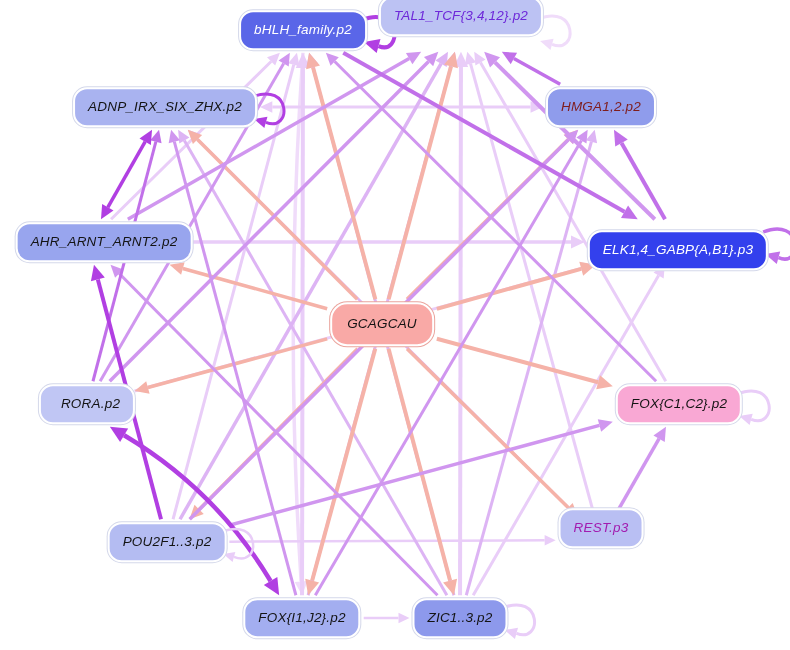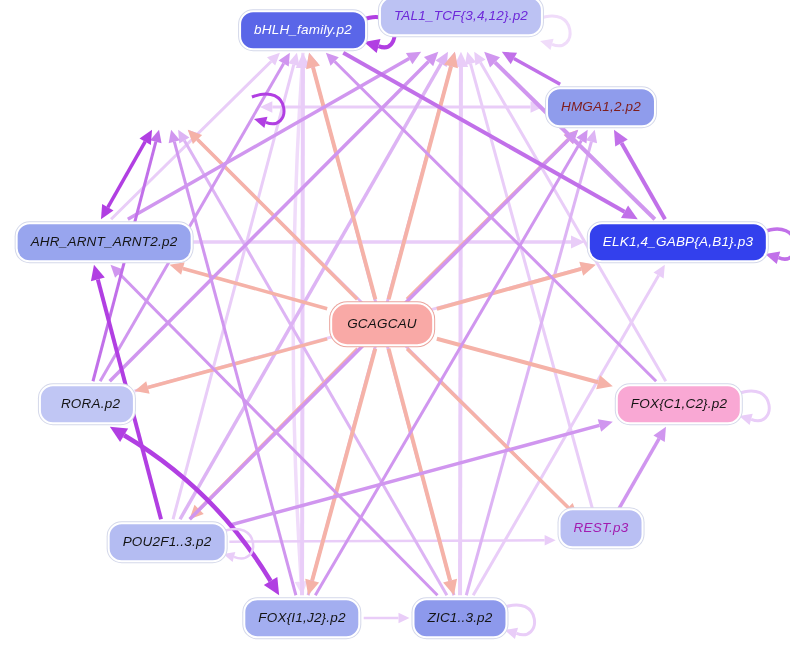--- a/index.html
+++ b/index.html
@@ -243,23 +243,24 @@
         <polygon points="223.3515625,554 235.3316638655679,551.9365571801676 232.5792987349657,561.9138807786004" fill="#e9cdf8"></polygon>
       </g>
       <g>
         <path d="M 502.515625 608 C 542.515625 592 542.515625 644 516.4691334657554 633.2975195767601" stroke="#e9cdf8" stroke-width="3" fill="none"></path>
         <polygon points="504.515625,630 518.0248181047914,627.6581627602546 514.9134488267193,638.9368763932656" fill="#e9cdf8"></polygon>
       </g>
     </svg>
   <div id="node-layer">
       <div class="node" style="left: 303px; top: 30px; background: rgb(90, 102, 232); color: rgb(255, 255, 255);">bHLH_family.p2</div>
       <div class="node" style="left: 461px; top: 16px; background: rgb(188, 194, 243); color: #6d28d9;">TAL1_TCF{3,4,12}.p2</div>
+      <div class="node" style="left: 165px; top: 107px; background: rgb(169, 179, 240); color: rgb(20, 20, 20);">ADNP_IRX_SIX_ZHX.p2</div>
       <div class="node" style="left: 601px; top: 107px; background: rgb(143, 156, 236); color: #7f1d1d;">HMGA1,2.p2</div>
       <div class="node" style="left: 104px; top: 242px; background: rgb(152, 165, 238); color: rgb(20, 20, 20);">AHR_ARNT_ARNT2.p2</div>
-      <div class="node" style="left: 678px; top: 242px; background: rgb(51, 64, 237); color: rgb(255, 255, 255);">ELK1,4_GABP{A,B1}.p3</div>
+      <div class="node" style="left: 678px; top: 250px; background: rgb(51, 64, 237); color: rgb(255, 255, 255);">ELK1,4_GABP{A,B1}.p3</div>
       <div class="node center" style="left: 382px; top: 324px; background: rgb(249, 169, 166); color: rgb(20, 20, 20);">GCAGCAU</div>
       <div class="node" style="left: 87px; top: 404px; background: rgb(192, 198, 244); color: rgb(20, 20, 20); padding-left: 20px;">RORA.p2</div>
       <div class="node" style="left: 679px; top: 404px; background: #f9a8d4; color: rgb(20, 20, 20);">FOX{C1,C2}.p2</div>
       <div class="node" style="left: 167px; top: 542px; background: rgb(180, 188, 242); color: rgb(20, 20, 20);">POU2F1..3.p2</div>
       <div class="node" style="left: 601px; top: 528px; background: rgb(185, 191, 243); color: #a21caf;">REST.p3</div>
       <div class="node" style="left: 302px; top: 618px; background: rgb(163, 174, 240); color: rgb(20, 20, 20);">FOX{I1,J2}.p2</div>
       <div class="node" style="left: 460px; top: 618px; background: rgb(141, 153, 236); color: rgb(20, 20, 20);">ZIC1..3.p2</div>
     </div>
 </div>
 

